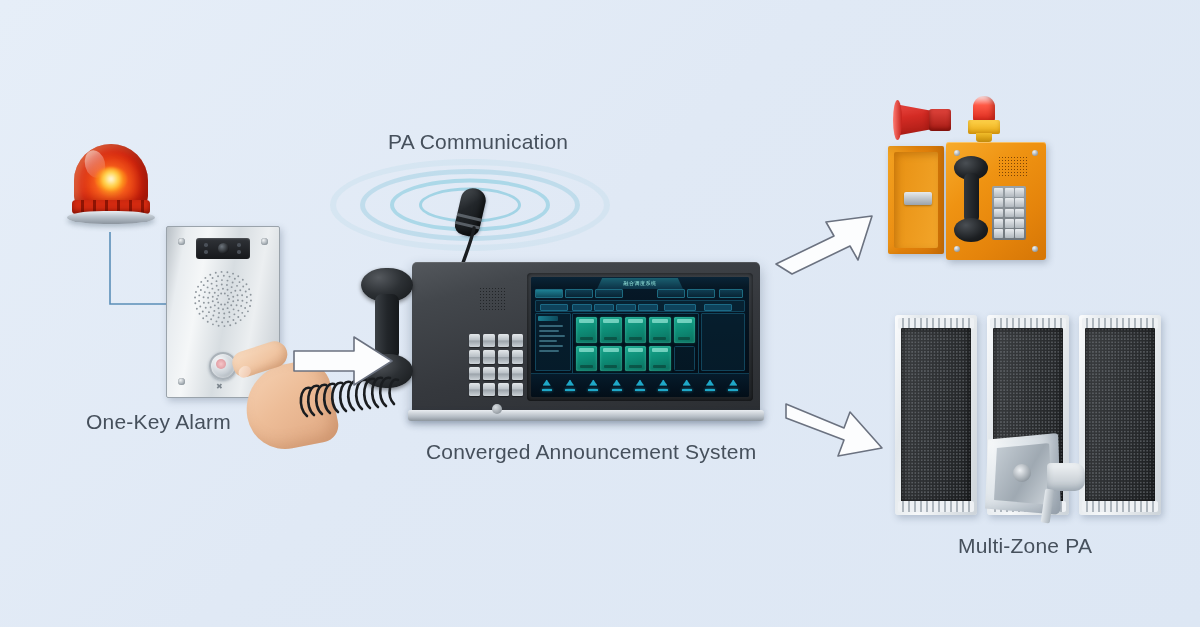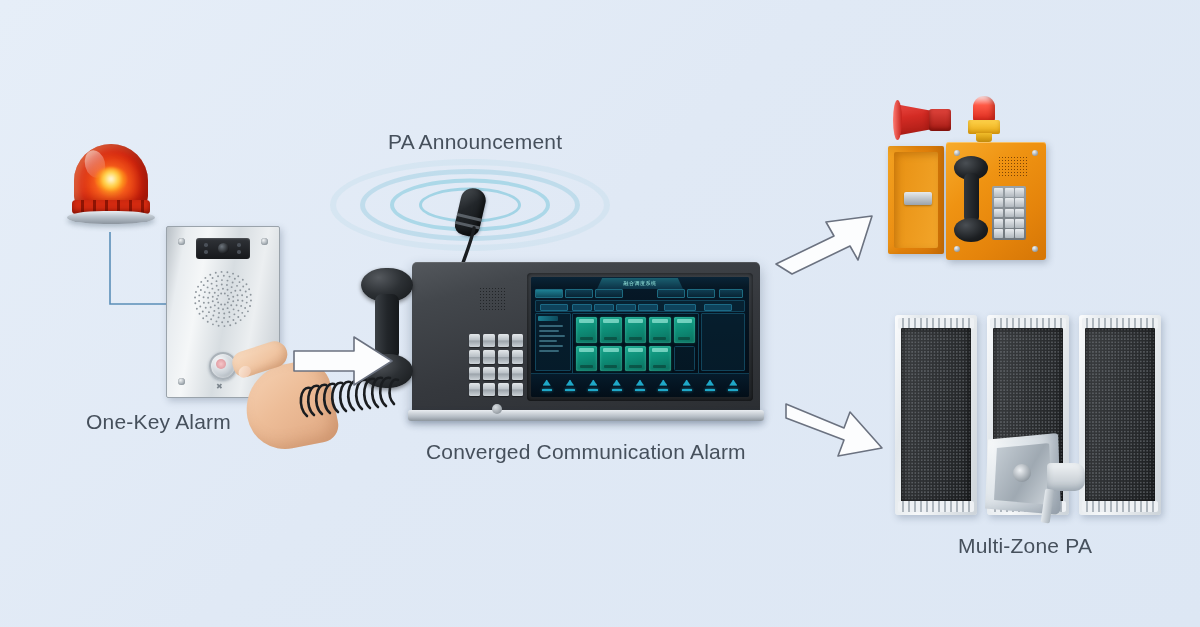--- a/index.html
+++ b/index.html
@@ -571,21 +571,21 @@
     </div>
   </div>
 
   <div id="waves">
     <div class="wave-ring" style="width:268px;height:80px;border-width:6px;border-color:rgba(186,217,232,.30);"></div>
     <div class="wave-ring" style="width:210px;height:62px;border-width:5px;border-color:rgba(150,205,224,.45);"></div>
     <div class="wave-ring" style="width:152px;height:45px;border-width:4px;border-color:rgba(128,200,220,.55);"></div>
     <div class="wave-ring" style="width:96px;height:29px;border-width:3px;border-color:rgba(120,196,218,.6);"></div>
   </div>
 
-  <div class="label" style="left:388px; top:130px;">PA Announcement</div>
+  <div class="label" style="left:388px; top:130px;">PA Communication</div>
 
   <div id="gooseneck">
     <div class="mic-capsule">
       <div class="mic-band" style="top:28px;"></div>
       <div class="mic-band" style="top:36px;"></div>
     </div>
     <svg style="position:absolute;left:0;top:38px;width:70px;height:74px;" viewBox="0 0 70 74">
       <path d="M34 2 C30 22, 20 40, 12 72" fill="none" stroke="#1a1d20" stroke-width="3.4" stroke-linecap="round"></path>
     </svg>
   </div>
@@ -826,15 +826,15 @@
       <div class="wh-center"></div>
       <div class="wh-driver"></div>
       <div class="wh-bracket"></div>
     </div>
   </div>
 
   <div class="label" style="left:86px; top:410px;">One-Key Alarm</div>
 
   <div class="label" style="left:958px; top:534px;">Multi-Zone PA</div>
 
-  <div class="label" style="left:426px; top:440px;">Converged Communication Alarm</div>
+  <div class="label" style="left:426px; top:440px;">Converged Announcement System</div>
 
 </div>
 
 </body></html>

